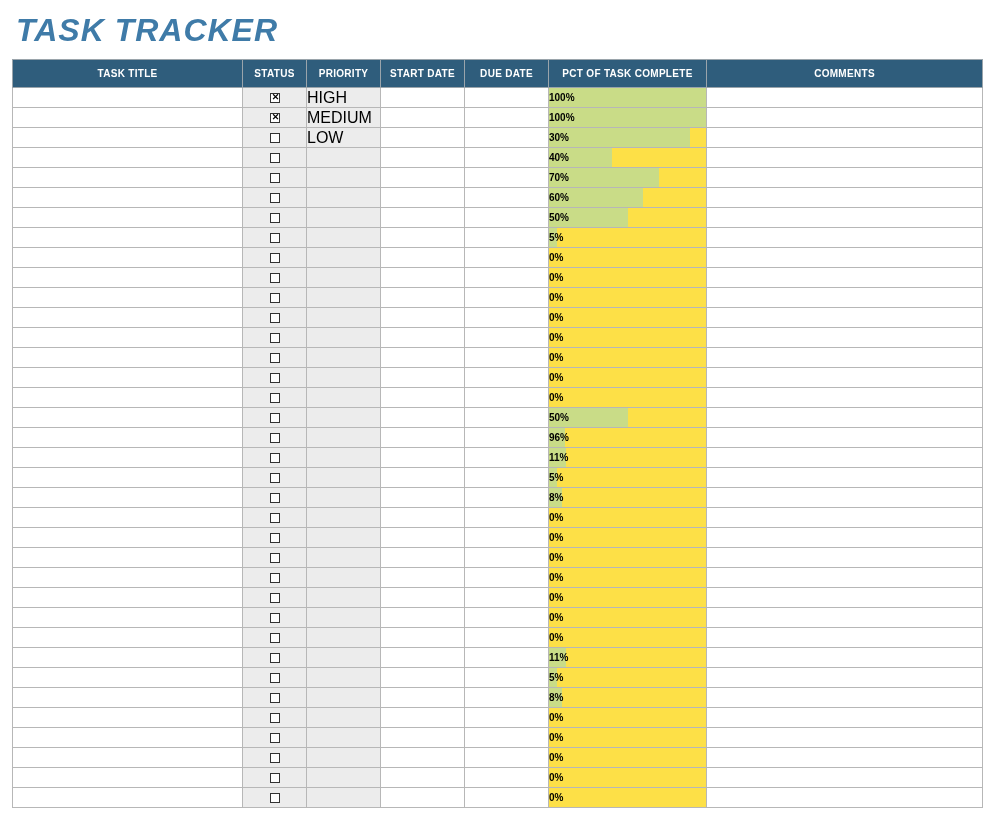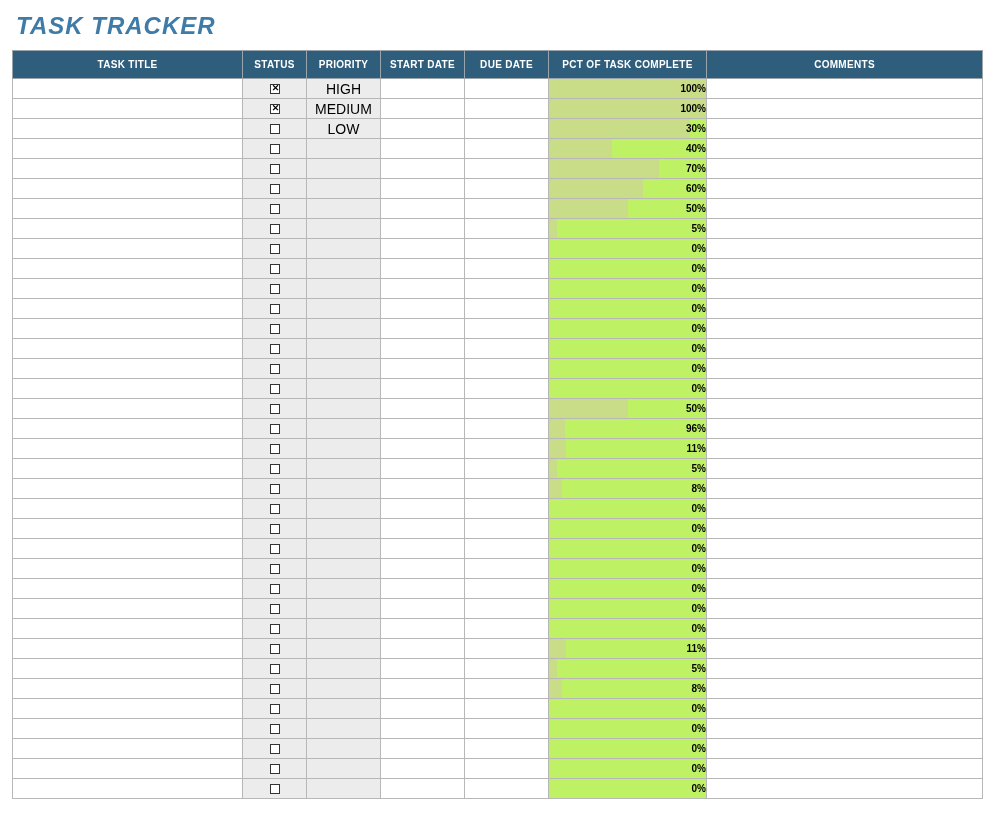--- a/index.html
+++ b/index.html
@@ -5,21 +5,21 @@
   * { box-sizing: border-box; }
   body {
     margin: 0;
     padding: 12px;
     font-family: Arial, Helvetica, sans-serif;
     background: #fff;
     width: 997px;
   }
   .title {
     font-family: "Arial Black", Arial, sans-serif;
-    font-size: 24px;
+    font-size: 32px;
     font-weight: 900;
     font-style: italic;
     color: #3f7ba8;
     letter-spacing: 1px;
     margin: 0 0 10px 4px;
   }
   table {
     border-collapse: collapse;
     width: 970px;
     table-layout: fixed;
@@ -45,24 +45,24 @@
   }
   td {
     border: 1px solid #b7b7b7;
     height: 20px;
     padding: 0;
     font-size: 10px;
     vertical-align: middle;
   }
   td.title-cell    { background: #fff; }
   td.status-cell   { background: #ececec; text-align: center; }
-  td.priority-cell { background: #ececec; text-align: center; font-size: 14px; }
+  td.priority-cell { background: #ececec; text-align: left; font-size: 16px; }
   td.start-cell    { background: #fff; }
   td.due-cell      { background: #fff; }
-  td.pct-cell      { background: #bef264; position: relative; text-align: right; }
+  td.pct-cell      { background: #fde047; position: relative; text-align: left; }
   td.comments-cell { background: #fff; }
 
   .pct-bar {
     position: absolute;
     left: 0; top: 0; bottom: 0;
     background: #c9dc87;
     z-index: 0;
   }
   .pct-label {
     position: relative;

